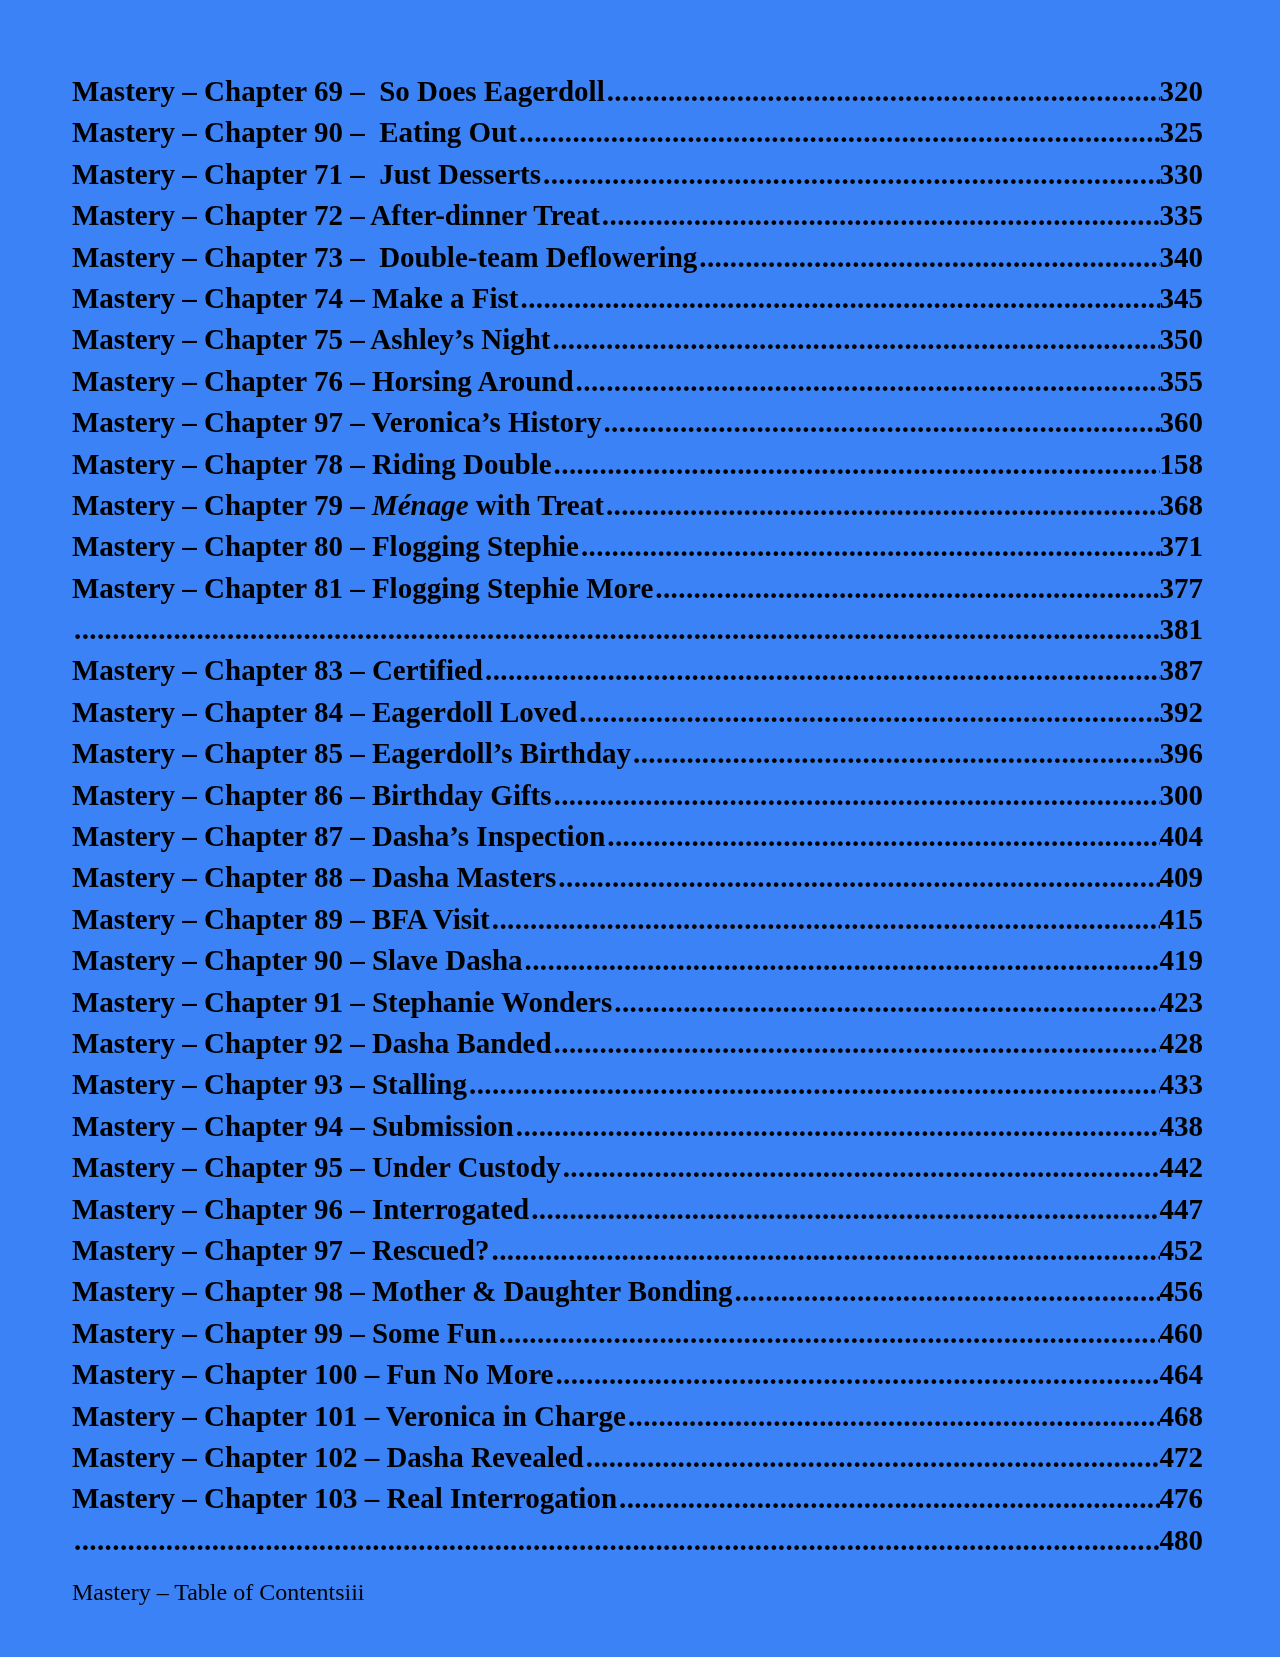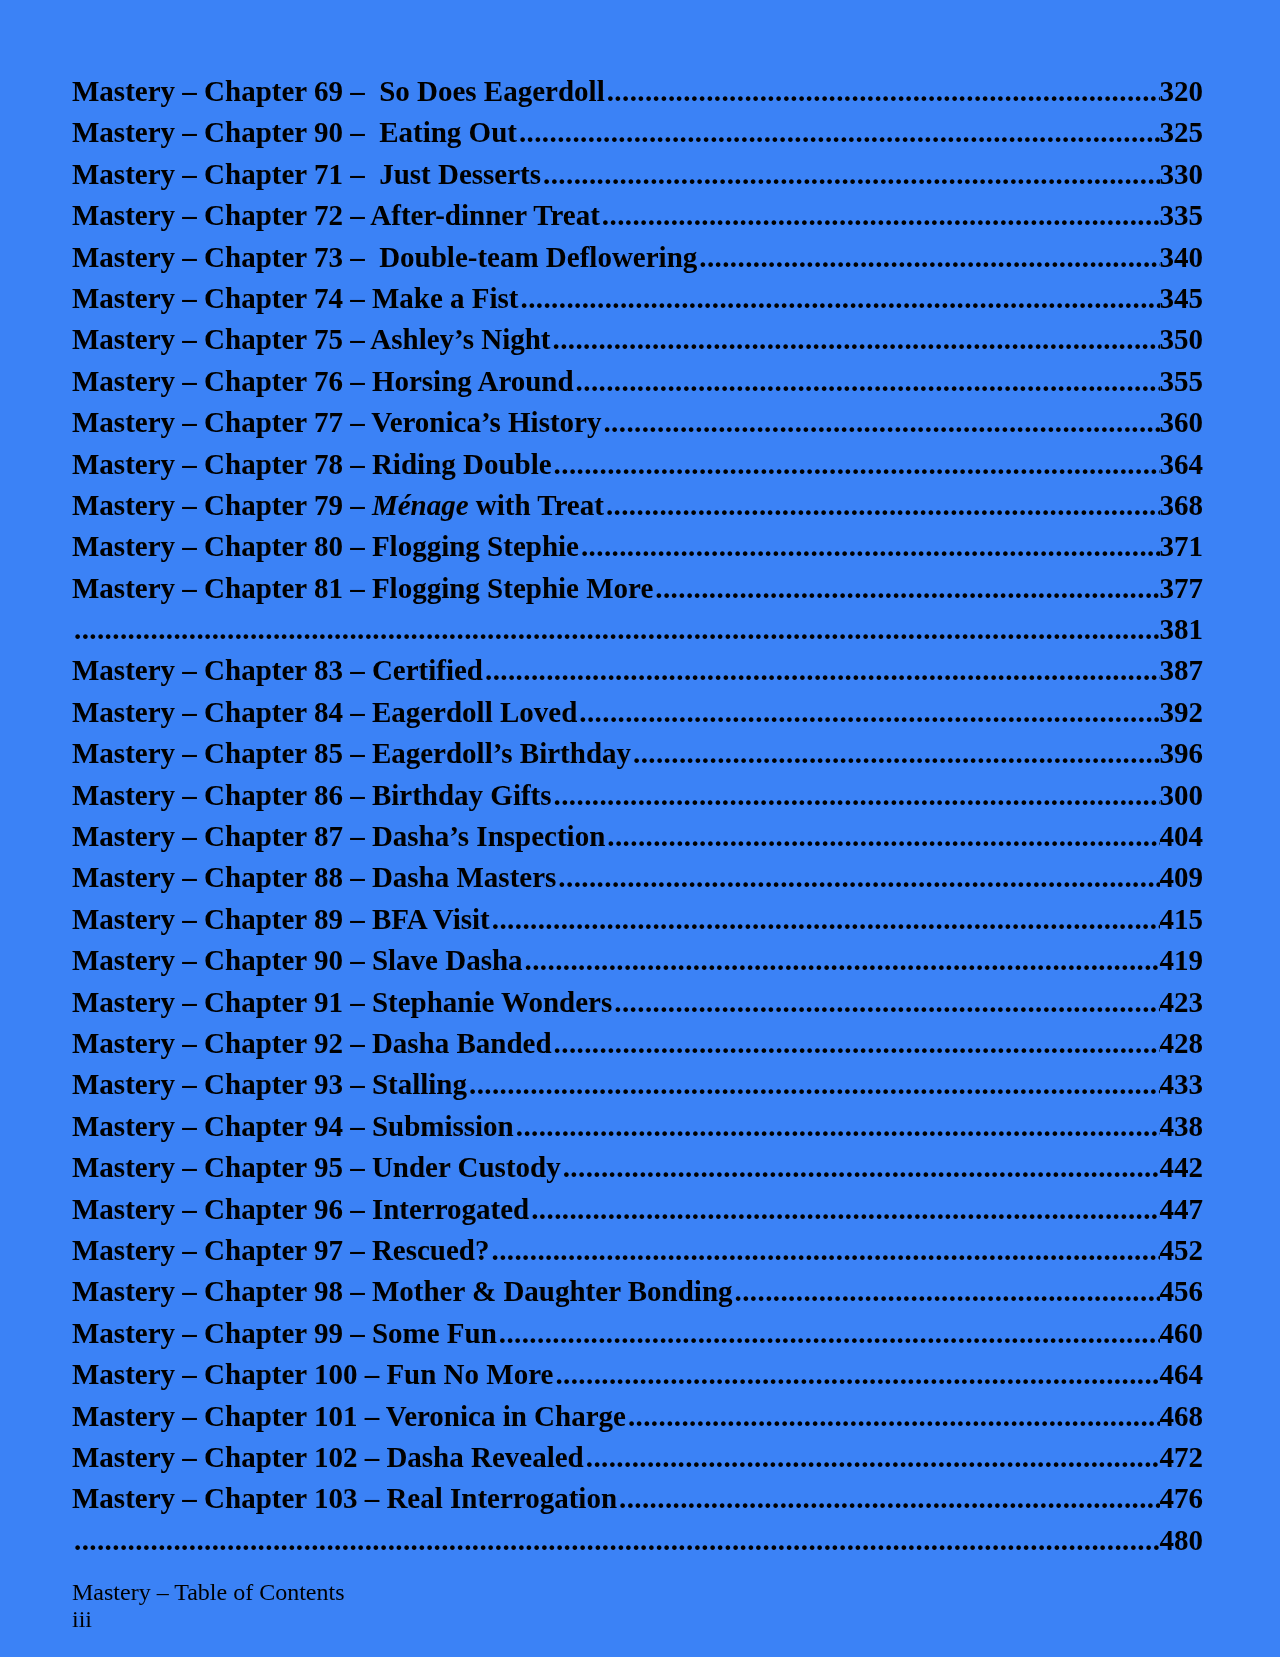--- a/index.html
+++ b/index.html
@@ -47,21 +47,20 @@
   .footer {
     position: absolute;
     left: 72px;
     right: 77px;
     top: 1579px;
     display: flex;
     justify-content: flex-start;
     align-items: baseline;
     font-size: 24px;
     font-weight: normal;
-    flex-direction: column;
   }
 </style>
 </head>
 <body>
 
 <div class="page">
 
   <main class="toc" id="toc-list">
     <div class="toc-row">
       <span class="toc-label"><span class="pre">Mastery – Chapter 69 –  So Does Eagerdoll</span><span class="it"></span><span class="post"></span></span>
@@ -105,29 +104,29 @@
       <span class="pagenum">350</span>
     </div>
 
     <div class="toc-row">
       <span class="toc-label"><span class="pre">Mastery – Chapter 76 – Horsing Around</span><span class="it"></span><span class="post"></span></span>
       <span class="leader" aria-hidden="true">................................................................................................................................................................................................................................................</span>
       <span class="pagenum">355</span>
     </div>
 
     <div class="toc-row">
-      <span class="toc-label"><span class="pre">Mastery – Chapter 77 – Veronica’s History</span><span class="it"></span><span class="post"></span></span>
+      <span class="toc-label"><span class="pre">Mastery – Chapter 97 – Veronica’s History</span><span class="it"></span><span class="post"></span></span>
       <span class="leader" aria-hidden="true">................................................................................................................................................................................................................................................</span>
       <span class="pagenum">360</span>
     </div>
 
     <div class="toc-row">
       <span class="toc-label"><span class="pre">Mastery – Chapter 78 – Riding Double</span><span class="it"></span><span class="post"></span></span>
       <span class="leader" aria-hidden="true">................................................................................................................................................................................................................................................</span>
-      <span class="pagenum">364</span>
+      <span class="pagenum">158</span>
     </div>
 
     <div class="toc-row">
       <span class="toc-label"><span class="pre">Mastery – Chapter 79 – </span><span class="it">Ménage</span><span class="post"> with Treat</span></span>
       <span class="leader" aria-hidden="true">................................................................................................................................................................................................................................................</span>
       <span class="pagenum">368</span>
     </div>
 
     <div class="toc-row">
       <span class="toc-label"><span class="pre">Mastery – Chapter 80 – Flogging Stephie</span><span class="it"></span><span class="post"></span></span>

